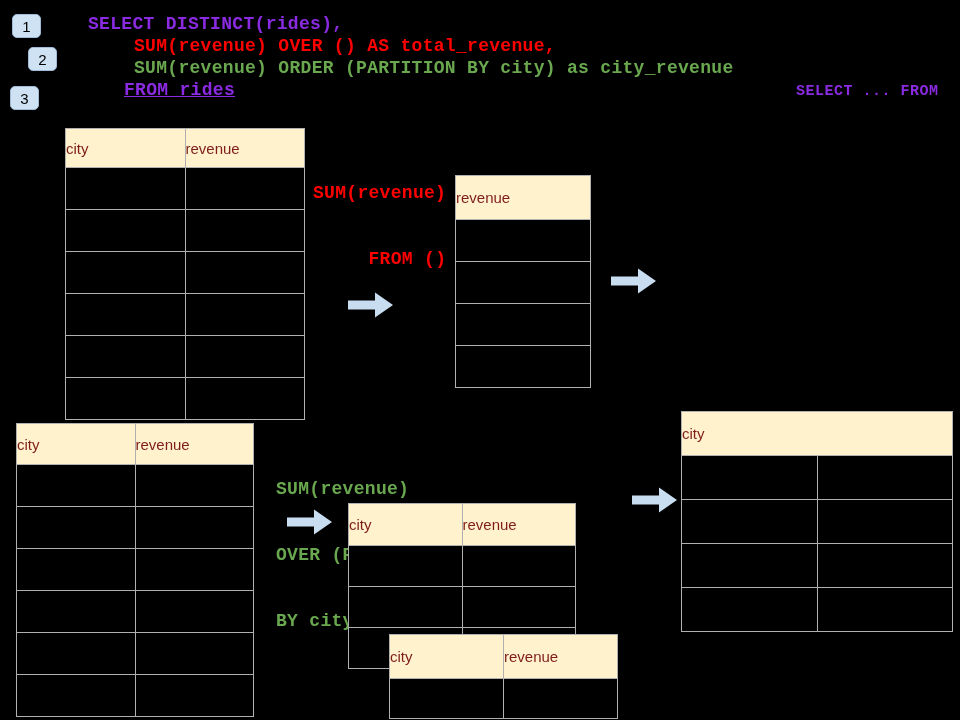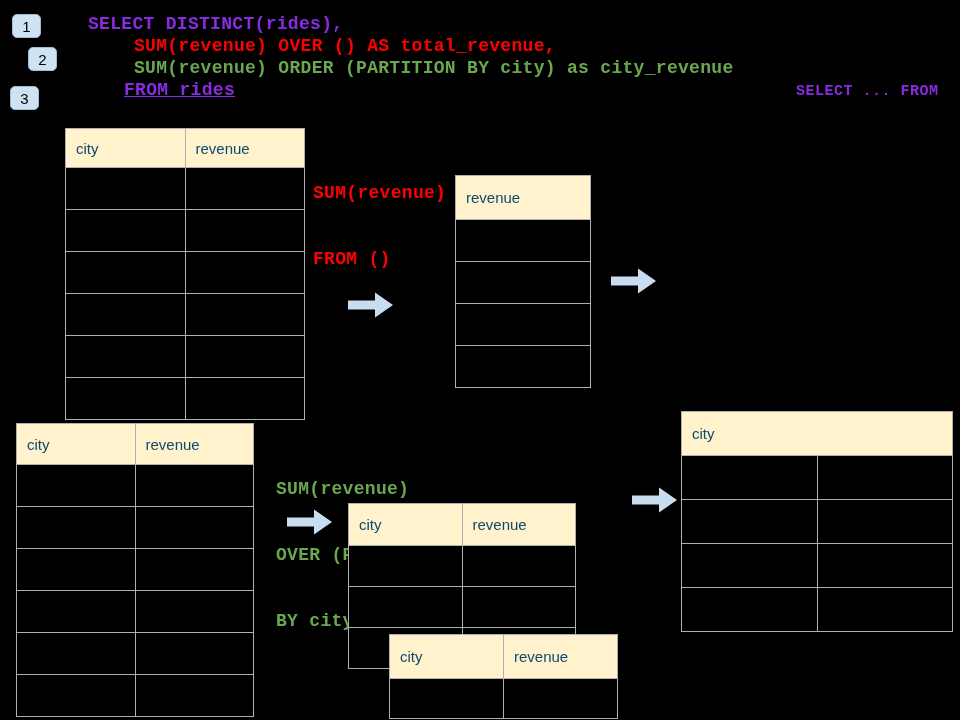--- a/index.html
+++ b/index.html
@@ -15,21 +15,21 @@
   .code {
     position: absolute;
     font-family: "Liberation Mono", "DejaVu Sans Mono", monospace;
     font-weight: bold;
     font-size: 18px;
     line-height: 22px;
     letter-spacing: 0.3px;
     white-space: pre;
   }
   .purple { color: var(--purple); }
-  .red    { color: var(--red); }
+  .red    { color: var(--red); text-align: right; }
   .green  { color: var(--green); }
   .l1 { left: 88px;  top: 13px; }
   .l2 { left: 134px; top: 35px; }
   .l3 { left: 134px; top: 57px; }
   .l4 { left: 124px; top: 79px; text-decoration: underline; }
   .l5 { left: 110px; top: 101px; }
   .side-note {
     position: absolute;
     left: 796px; top: 37px;
     font-family: "Liberation Mono", "DejaVu Sans Mono", monospace;
@@ -63,22 +63,21 @@
     border: 1px solid var(--table-border);
     box-sizing: border-box;
   }
   .trow { display: flex; box-sizing: border-box; }
   .trow + .trow { border-top: 1px solid var(--table-border); }
   .tcell { flex: 1; box-sizing: border-box; }
   .tcell + .tcell { border-left: 1px solid var(--table-border); }
   .thead { background: var(--header-bg); }
   .thead .tcell {
     display: flex; align-items: center;
-    padding-left: 10px;
-    font-size: 15px; color: #0c4a6e;
+    font-size: 15px; color: #7f1d1d;
   }
   .t1 { left: 65px;  top: 128px; width: 240px; }
   .t1 .thead { height: 38px; } .t1 .trow:not(.thead) { height: 42px; }
   .t2 { left: 455px; top: 175px; width: 136px; }
   .t2 .thead { height: 43px; } .t2 .trow:not(.thead) { height: 42px; }
   .t3 { left: 16px;  top: 423px; width: 238px; }
   .t3 .thead { height: 40px; } .t3 .trow:not(.thead) { height: 42px; }
   .t4 { left: 348px; top: 503px; width: 228px; z-index: 1; }
   .t4 .thead { height: 41px; } .t4 .trow:not(.thead) { height: 41px; }
   .t5 { left: 389px; top: 634px; width: 229px; z-index: 2; }

